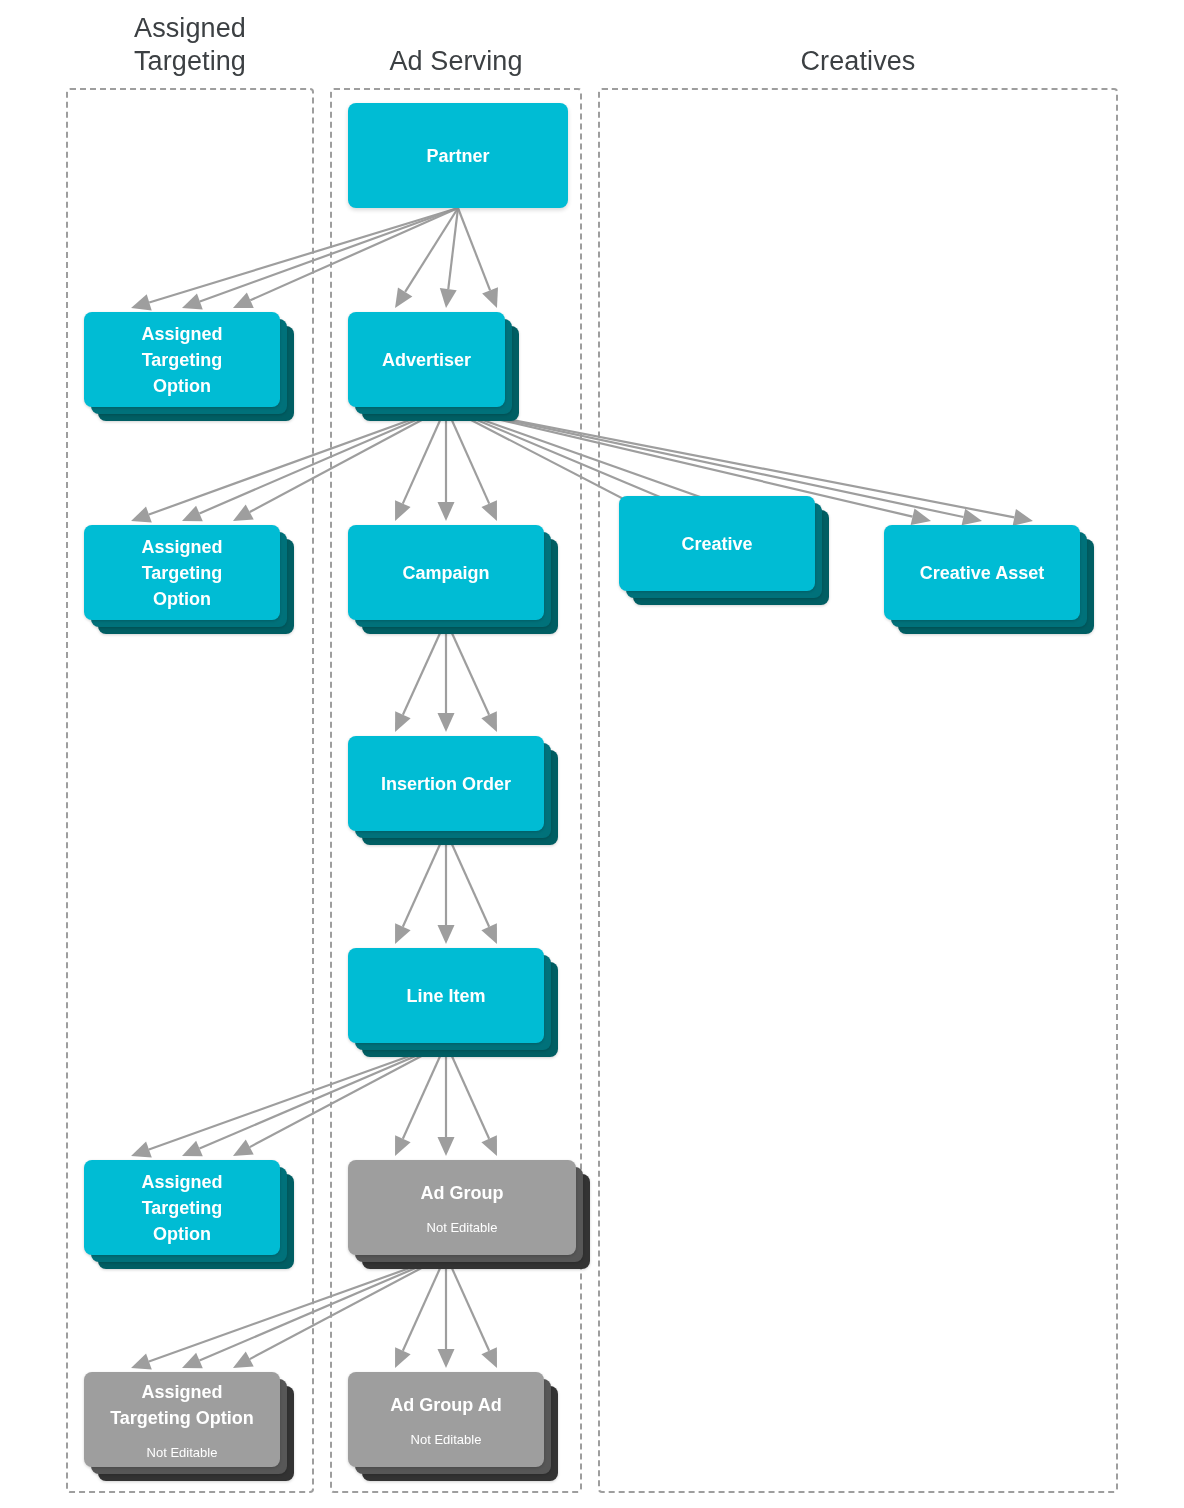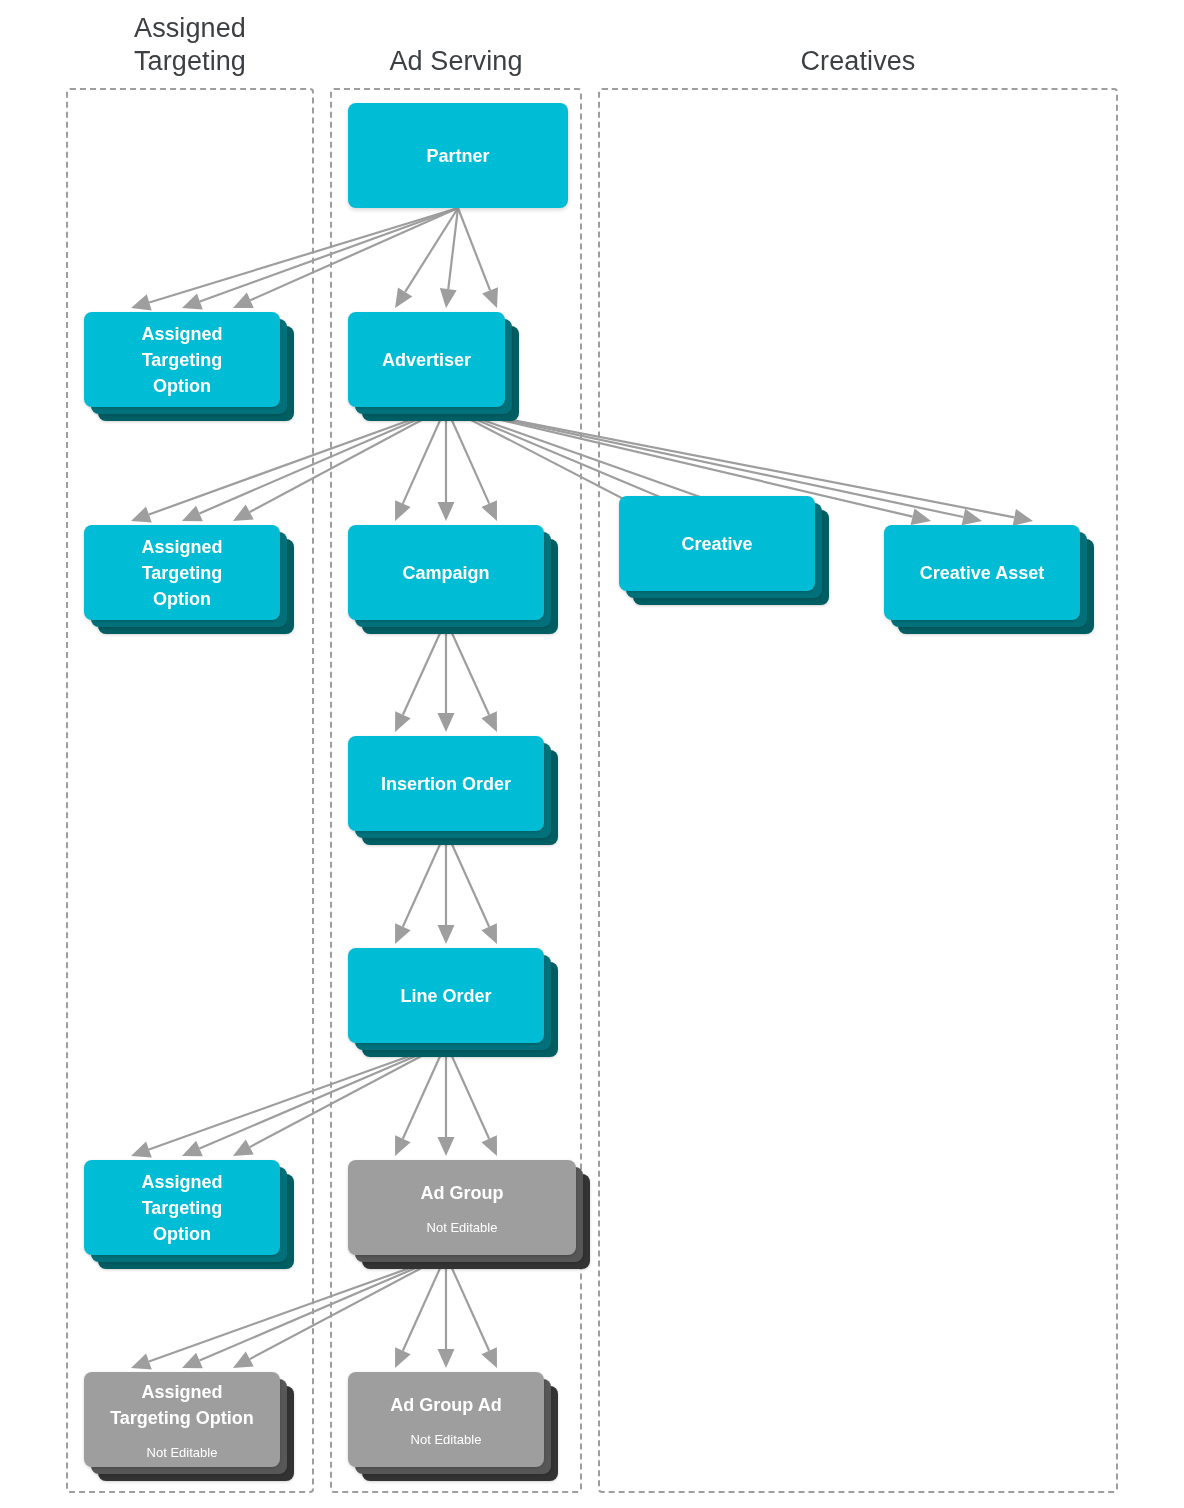--- a/index.html
+++ b/index.html
@@ -319,21 +319,21 @@
         <div class="stack-back"></div>
         <div class="stack-mid"></div>
         <div class="face">
           <div class="node-title">Insertion Order</div>
         </div>
       </div>
       <div class="node cyan" style="left: 348px; top: 948px; width: 196px; height: 95px;">
         <div class="stack-back"></div>
         <div class="stack-mid"></div>
         <div class="face">
-          <div class="node-title">Line Order</div>
+          <div class="node-title">Line Item</div>
         </div>
       </div>
       <div class="node cyan" style="left: 84px; top: 1160px; width: 196px; height: 95px;">
         <div class="stack-back"></div>
         <div class="stack-mid"></div>
         <div class="face">
           <div class="node-title">Assigned
 Targeting
 Option</div>
         </div>

